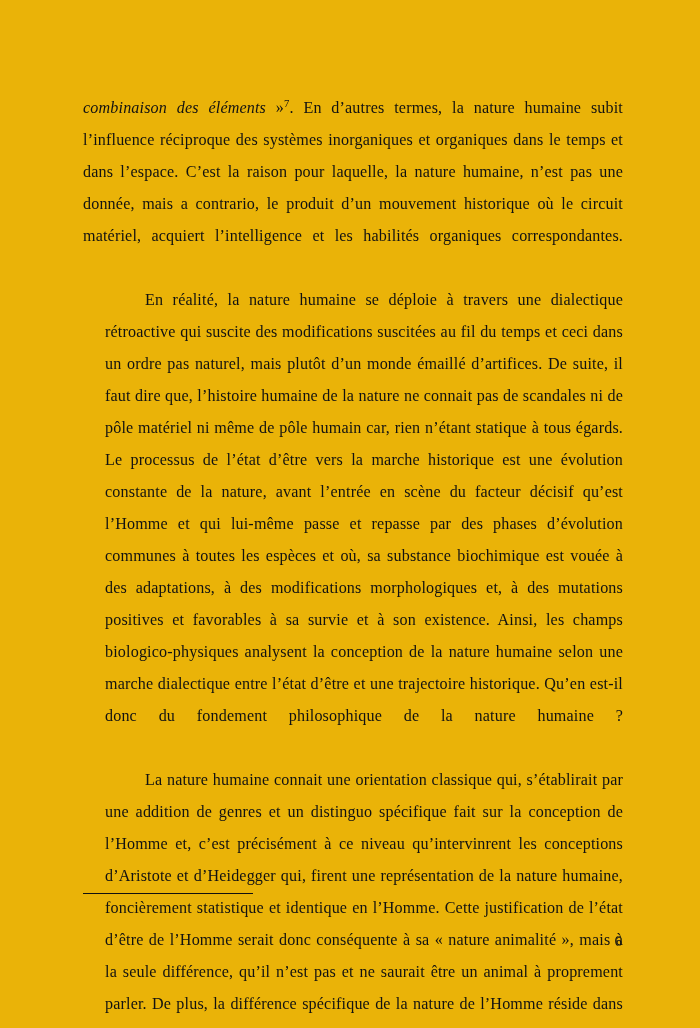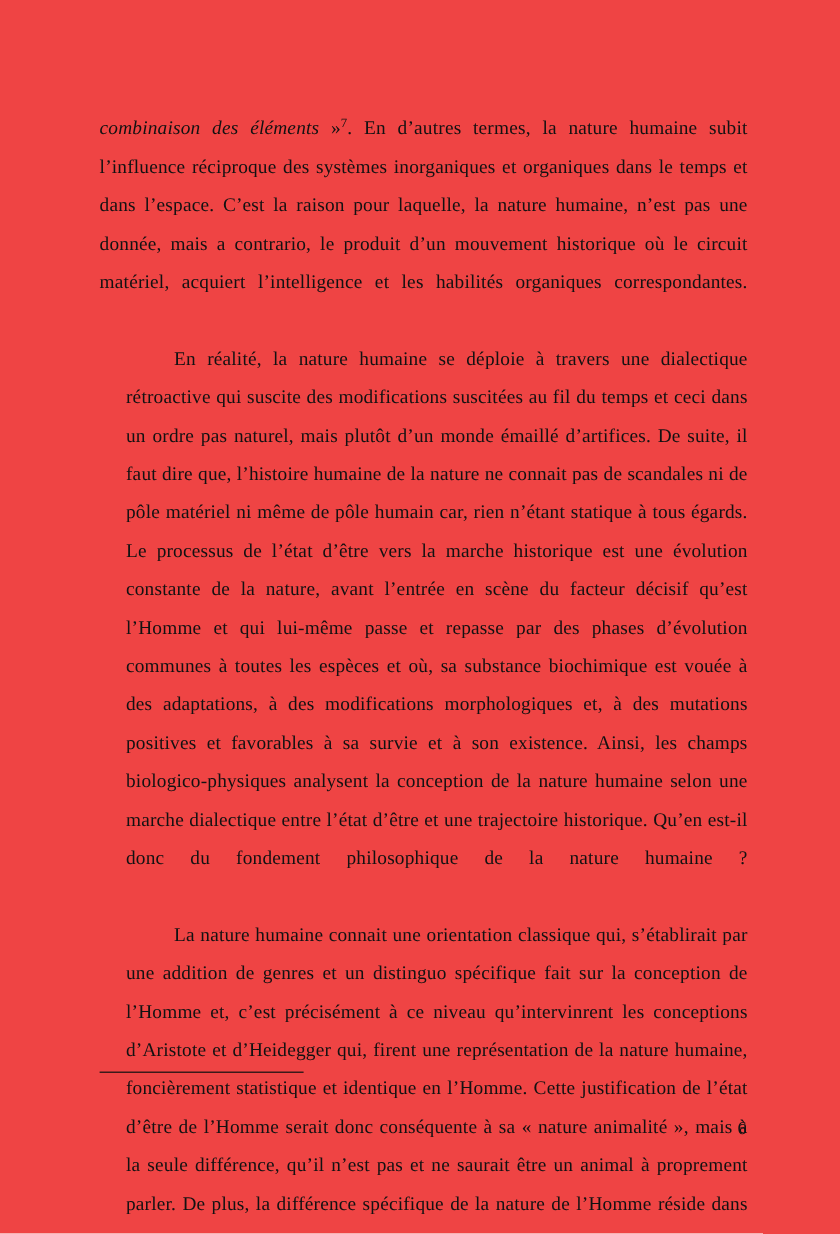--- a/index.html
+++ b/index.html
@@ -14,21 +14,21 @@
     position: relative;
     overflow: hidden;
     font-family: "Liberation Serif", "DejaVu Serif", serif;
     color: #000000;
     -webkit-font-smoothing: antialiased;
   }
 
   .page {
     position: absolute;
     inset: 0;
-    background: #ef4444;
+    background: #eab308;
   }
 
   
   .text-block {
     position: absolute;
     left: 83px;
     top: 92px;
     width: 540px;
   }
 

